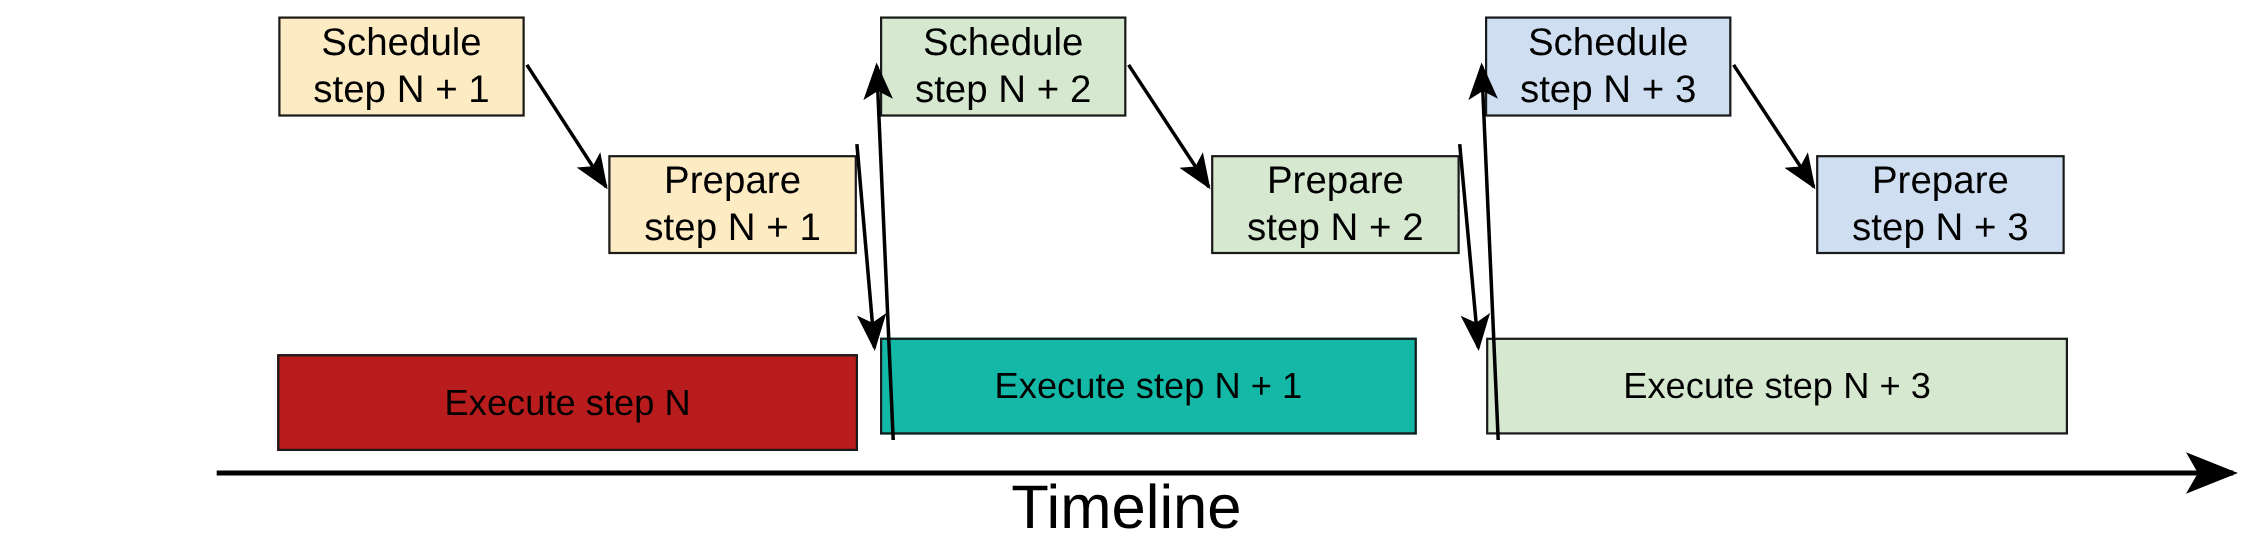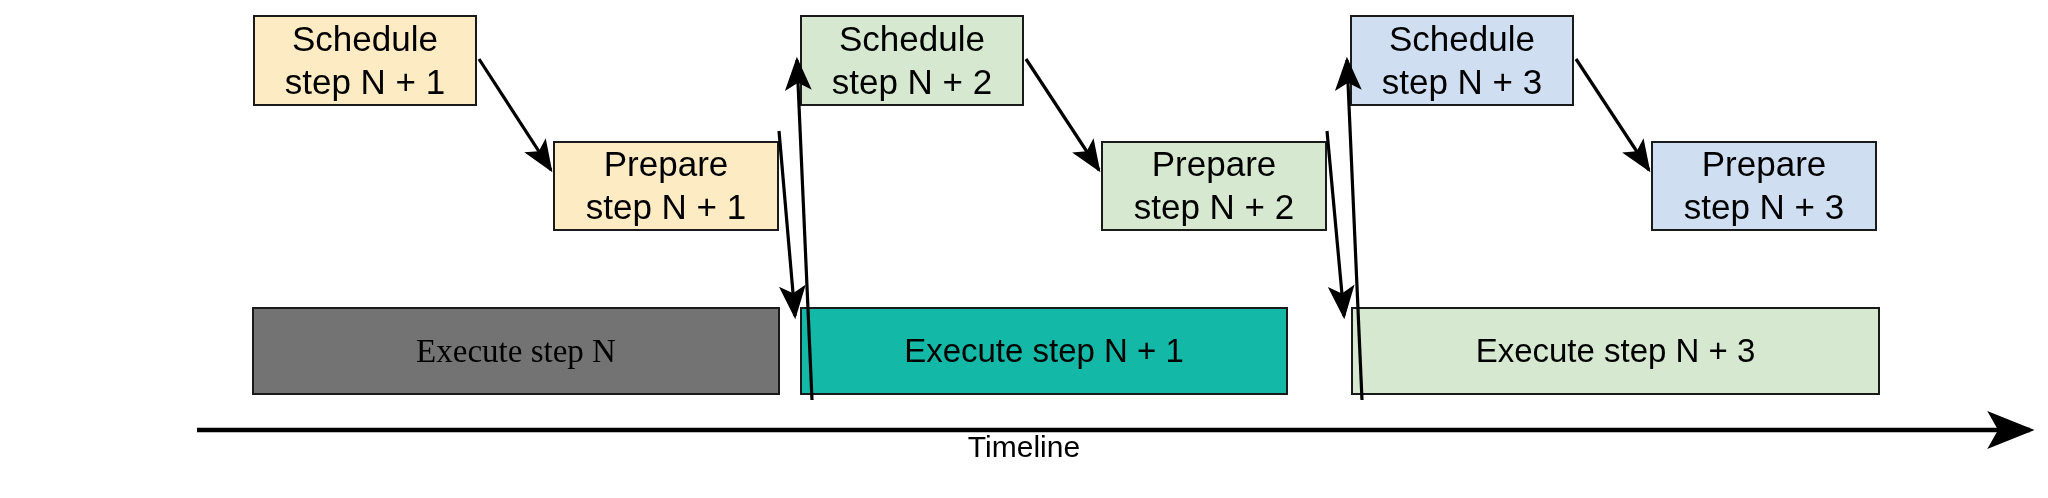--- a/index.html
+++ b/index.html
@@ -53,21 +53,21 @@
     color: #000000;
     white-space: nowrap;
   }
 
   #timeline-label {
     position: absolute;
     left: 0;
     top: 430px;
     width: 2048px;
     text-align: center;
-    font-size: 30px;
+    font-size: 56px;
     color: #000000;
     line-height: 1.1;
   }
   #timeline-label span { display: inline-block; }
 
   svg.overlay {
     position: absolute;
     left: 0;
     top: 0;
     width: 2048px;
@@ -99,21 +99,21 @@
   </div>
   <div class="task-box" id="box-4" style="left: 1350px; top: 15px; width: 224px; height: 91px; background: rgb(207, 223, 241);">
     <span class="l1">Schedule</span>
     <span class="l2">step N + 3</span>
   </div>
   <div class="task-box" id="box-5" style="left: 1651px; top: 141px; width: 226px; height: 90px; background: rgb(207, 223, 241);">
     <span class="l1">Prepare</span>
     <span class="l2">step N + 3</span>
   </div>
 
-  <div class="exec-bar" id="bar-0" style="left: 252px; top: 307px; width: 528px; height: 88px; background: #737373; font-family: Liberation Serif, serif;">
+  <div class="exec-bar" id="bar-0" style="left: 252px; top: 322px; width: 528px; height: 88px; background: #b91c1c;">
     <span>Execute step N</span>
   </div>
   <div class="exec-bar" id="bar-1" style="left: 800px; top: 307px; width: 488px; height: 88px; background: #14b8a6; align-items: center;">
     <span>Execute step N + 1</span>
   </div>
   <div class="exec-bar" id="bar-2" style="left: 1351px; top: 307px; width: 529px; height: 88px; background: rgb(214, 233, 208);">
     <span>Execute step N + 3</span>
   </div>
 
   <svg class="overlay" viewBox="0 0 2048 498">

